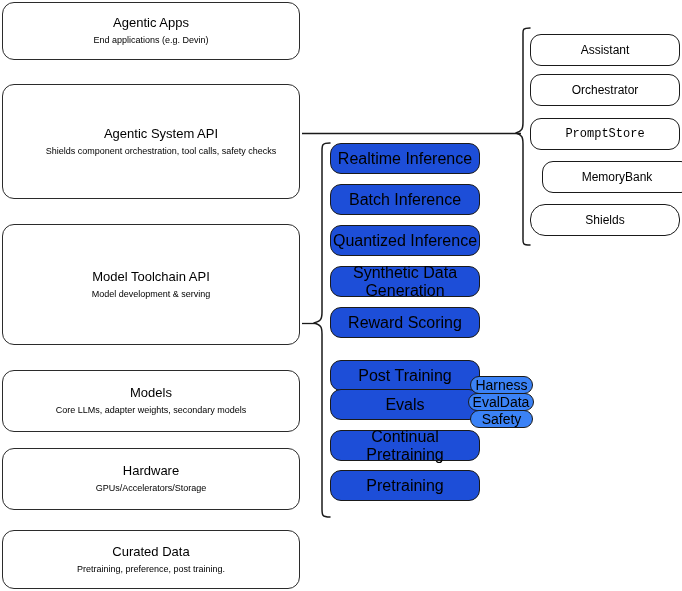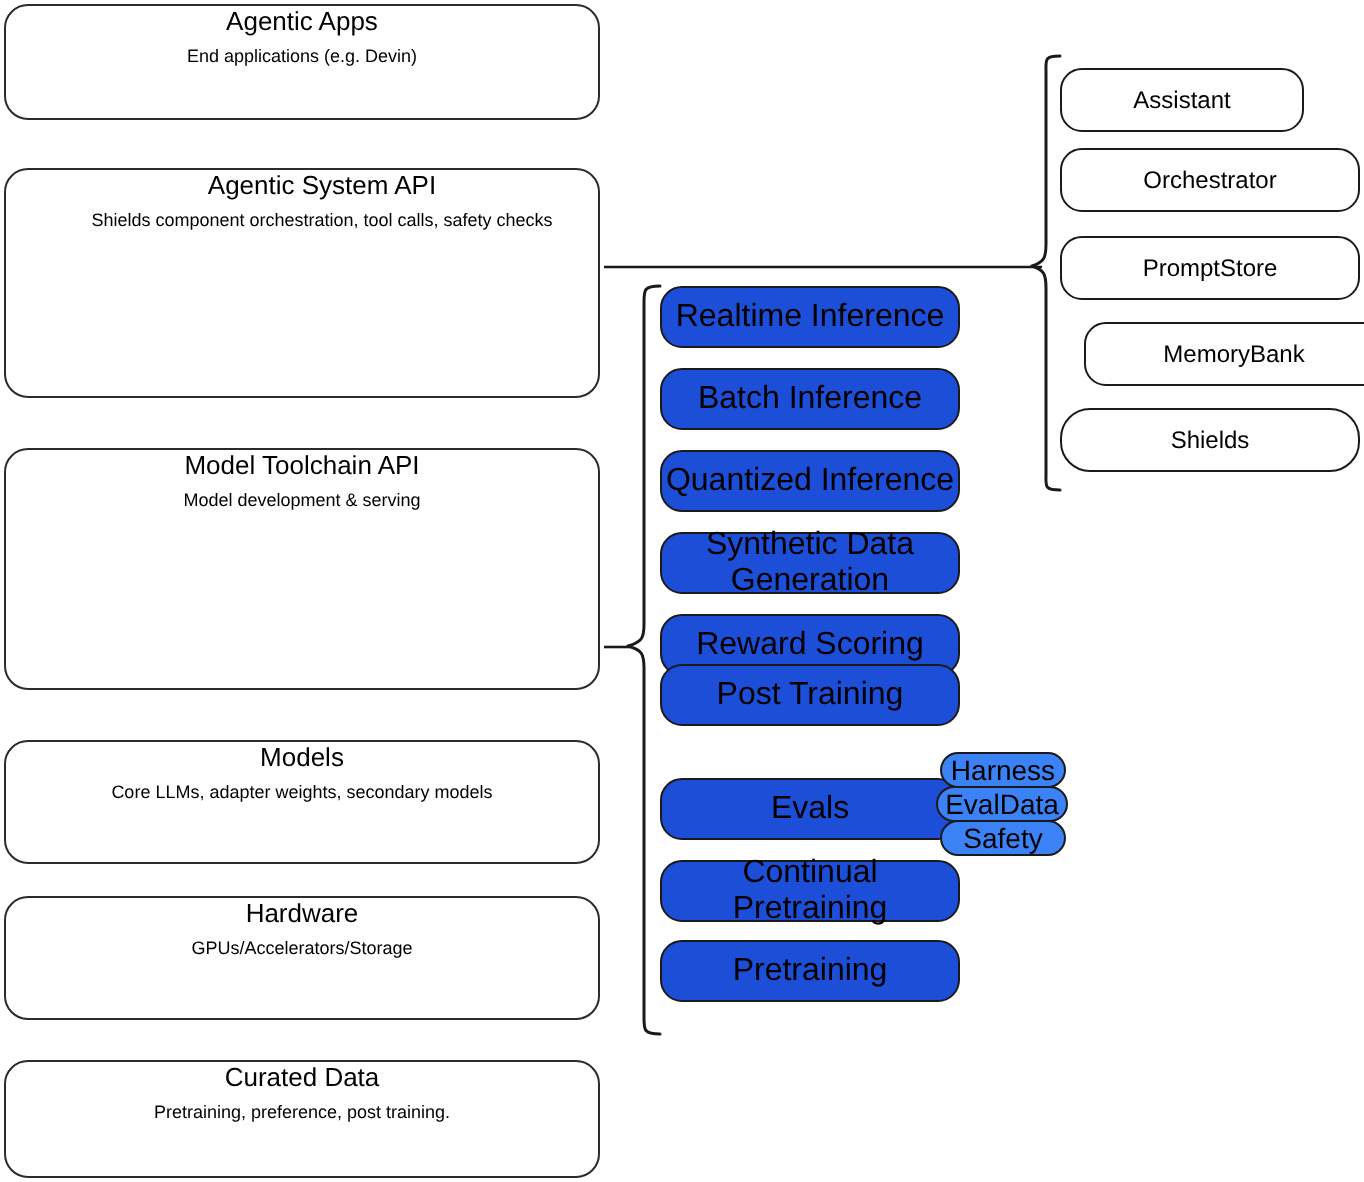--- a/index.html
+++ b/index.html
@@ -22,20 +22,21 @@
   
   .layer-box {
     position: absolute;
     box-sizing: border-box;
     border: 1px solid #2b2b2b;
     border-radius: 12px;
     background: #ffffff;
     display: flex;
     flex-direction: column;
     align-items: center;
+    justify-content: center;
     text-align: center;
   }
   .layer-title {
     font-size: 13px;
     color: #000000;
     line-height: 16px;
     white-space: nowrap;
   }
   .layer-sub {
     font-size: 9px;
@@ -178,37 +179,37 @@
   <div class="cap-box" style="left:330px; top:143px; width:150px; height:31px;">Realtime Inference</div>
 
   <div class="cap-box" style="left:330px; top:184px; width:150px; height:31px;">Batch Inference</div>
 
   <div class="cap-box" style="left:330px; top:225px; width:150px; height:31px;">Quantized Inference</div>
 
   <div class="cap-box" style="left:330px; top:266px; width:150px; height:31px;">Synthetic Data Generation</div>
 
   <div class="cap-box" style="left:330px; top:307px; width:150px; height:31px;">Reward Scoring</div>
 
-  <div class="cap-box" style="left:330px; top:332px; width:150px; height:31px;">Post Training</div>
+  <div class="cap-box" style="left:330px; top:360px; width:150px; height:31px;">Post Training</div>
 
   <div class="cap-box" style="left:330px; top:389px; width:150px; height:31px;">Evals</div>
 
   <div class="cap-box" style="left:330px; top:430px; width:150px; height:31px;">Continual Pretraining</div>
 
   <div class="cap-box" style="left:330px; top:470px; width:150px; height:31px;">Pretraining</div>
 
   <div class="pill" style="left:470px; top:376px; width:63px; height:18px;">Harness</div>
 
   <div class="pill" style="left:468px; top:393px; width:66px; height:18px;">EvalData</div>
 
   <div class="pill" style="left:470px; top:410px; width:63px; height:18px;">Safety</div>
 
-  <div class="comp-box" style="left:530px; top:34px; width:122px; height:32px;">Assistant</div>
+  <div class="comp-box" style="left:530px; top:34px; width:150px; height:32px;">Assistant</div>
 
   <div class="comp-box" style="left:530px; top:74px; width:150px; height:32px;">Orchestrator</div>
 
-  <div class="comp-box" style="left:530px; top:118px; width:150px; height:32px;">PromptStore</div>
+  <div class="comp-box" style="left:530px; top:118px; width:150px; height:32px;font-family:Liberation Mono, monospace;">PromptStore</div>
 
   <div class="comp-box" style="left:530px; top:161px; width:150px; height:32px;margin-left:12px;">MemoryBank</div>
 
   <div class="comp-box" style="left:530px; top:204px; width:150px; height:32px;border-radius:15px;">Shields</div>
 
 </div>
 
 </body></html>

